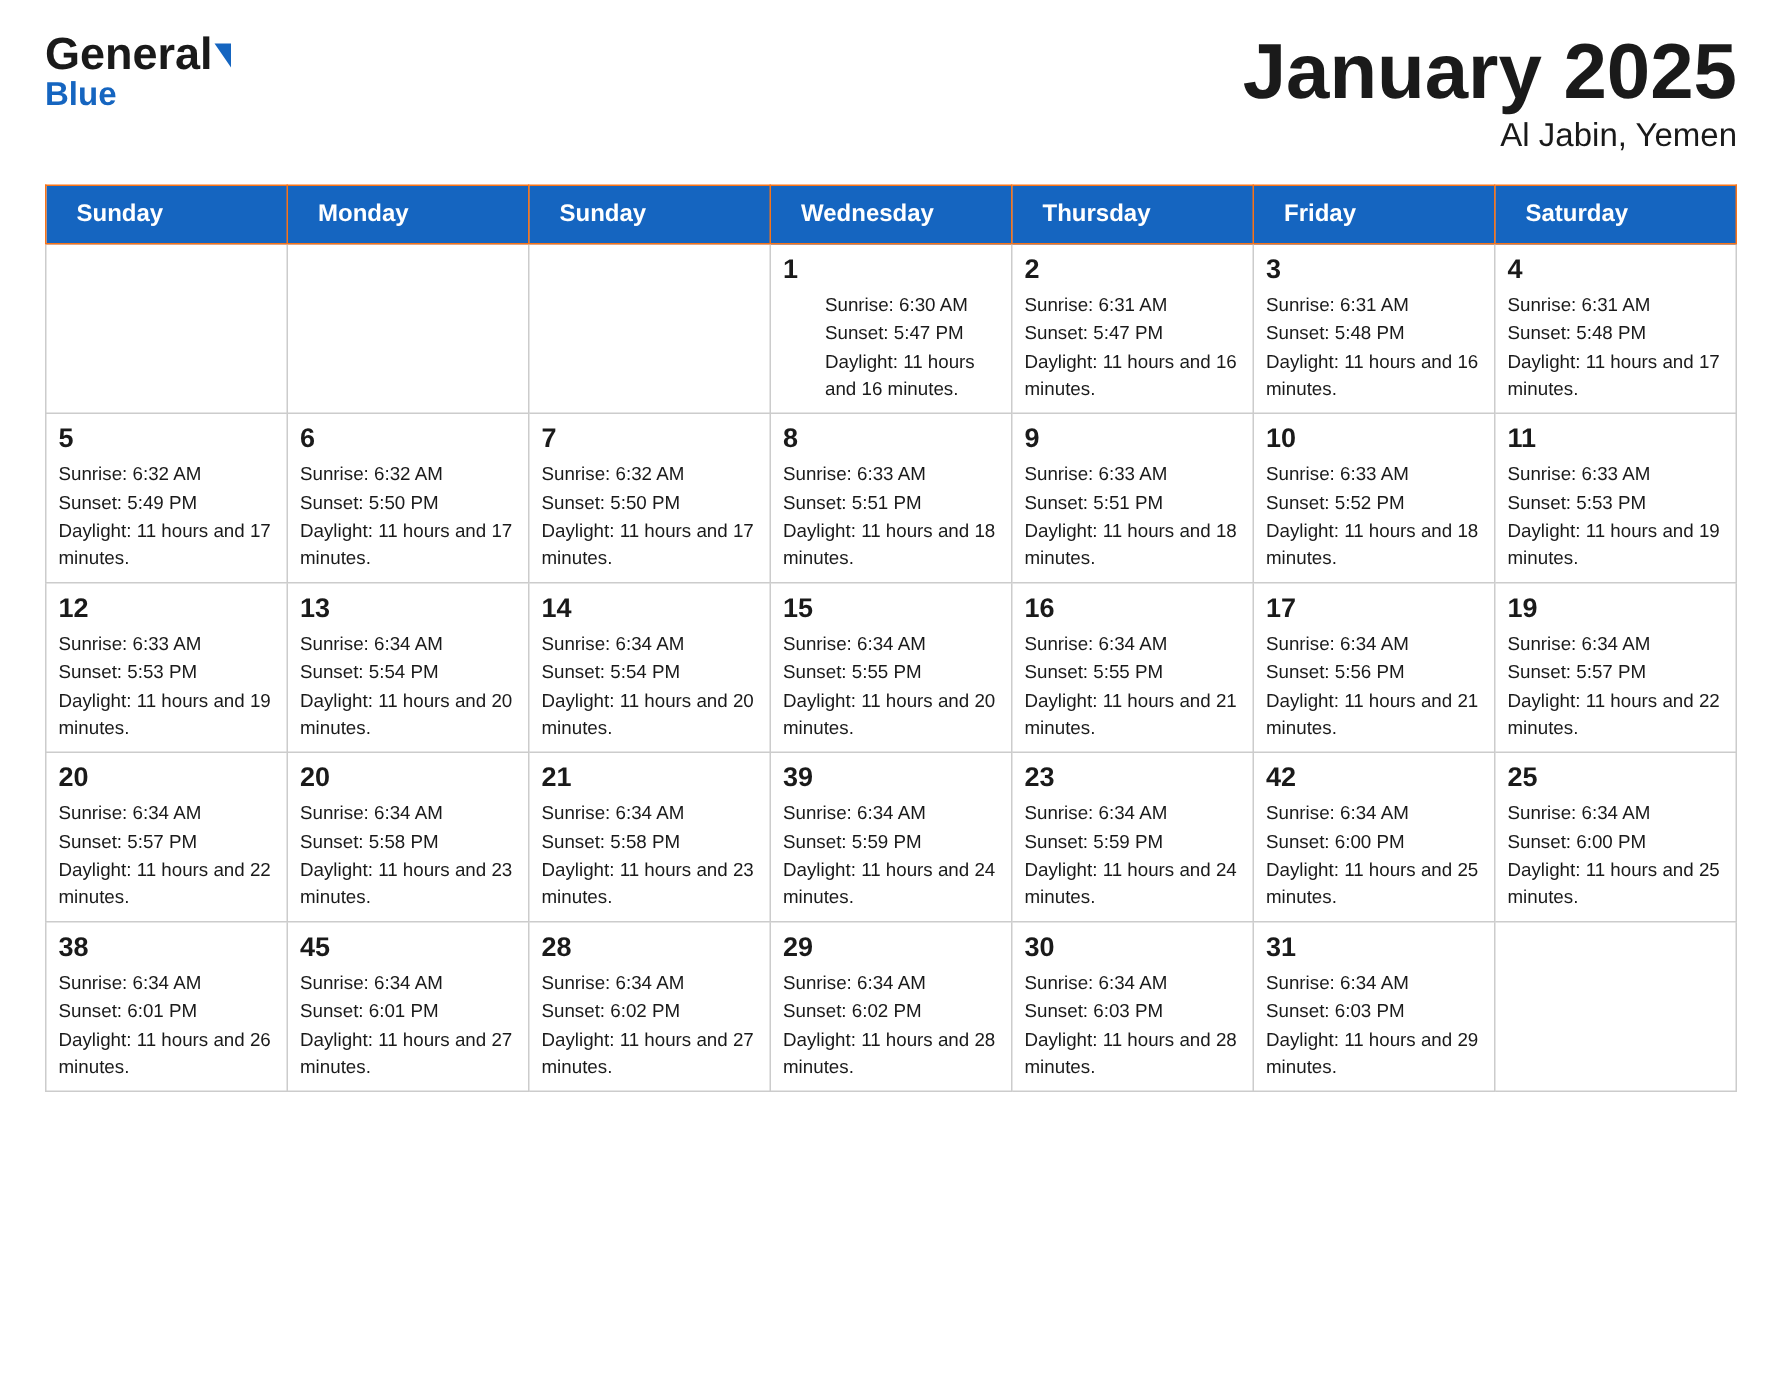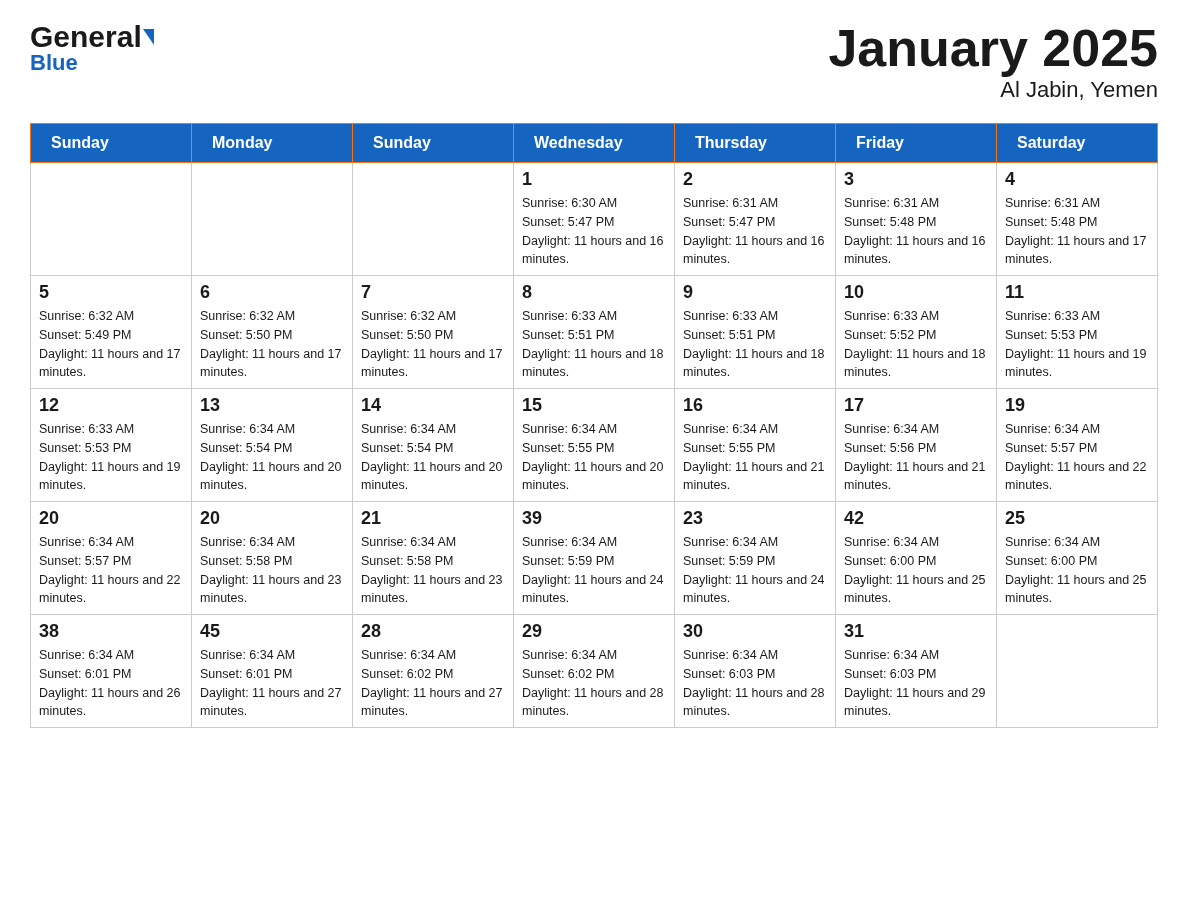--- a/index.html
+++ b/index.html
@@ -127,21 +127,21 @@
       <th>Saturday</th>
     </tr>
   </thead>
   <tbody id="calendar-body">
   <tr>
         <td class="empty-cell"></td>
         <td class="empty-cell"></td>
         <td class="empty-cell"></td>
         <td>
           <span class="day-number">1</span>
-          <div class="day-info" style="white-space: pre-line;">Sunrise: 6:30 AM
+          <div class="day-info" style="white-space: pre-line; margin-left: 28px;">Sunrise: 6:30 AM
 Sunset: 5:47 PM
 Daylight: 11 hours and 16 minutes.</div>
         </td>
         <td>
           <span class="day-number">2</span>
           <div class="day-info" style="white-space: pre-line;">Sunrise: 6:31 AM
 Sunset: 5:47 PM
 Daylight: 11 hours and 16 minutes.</div>
         </td>
         <td>

